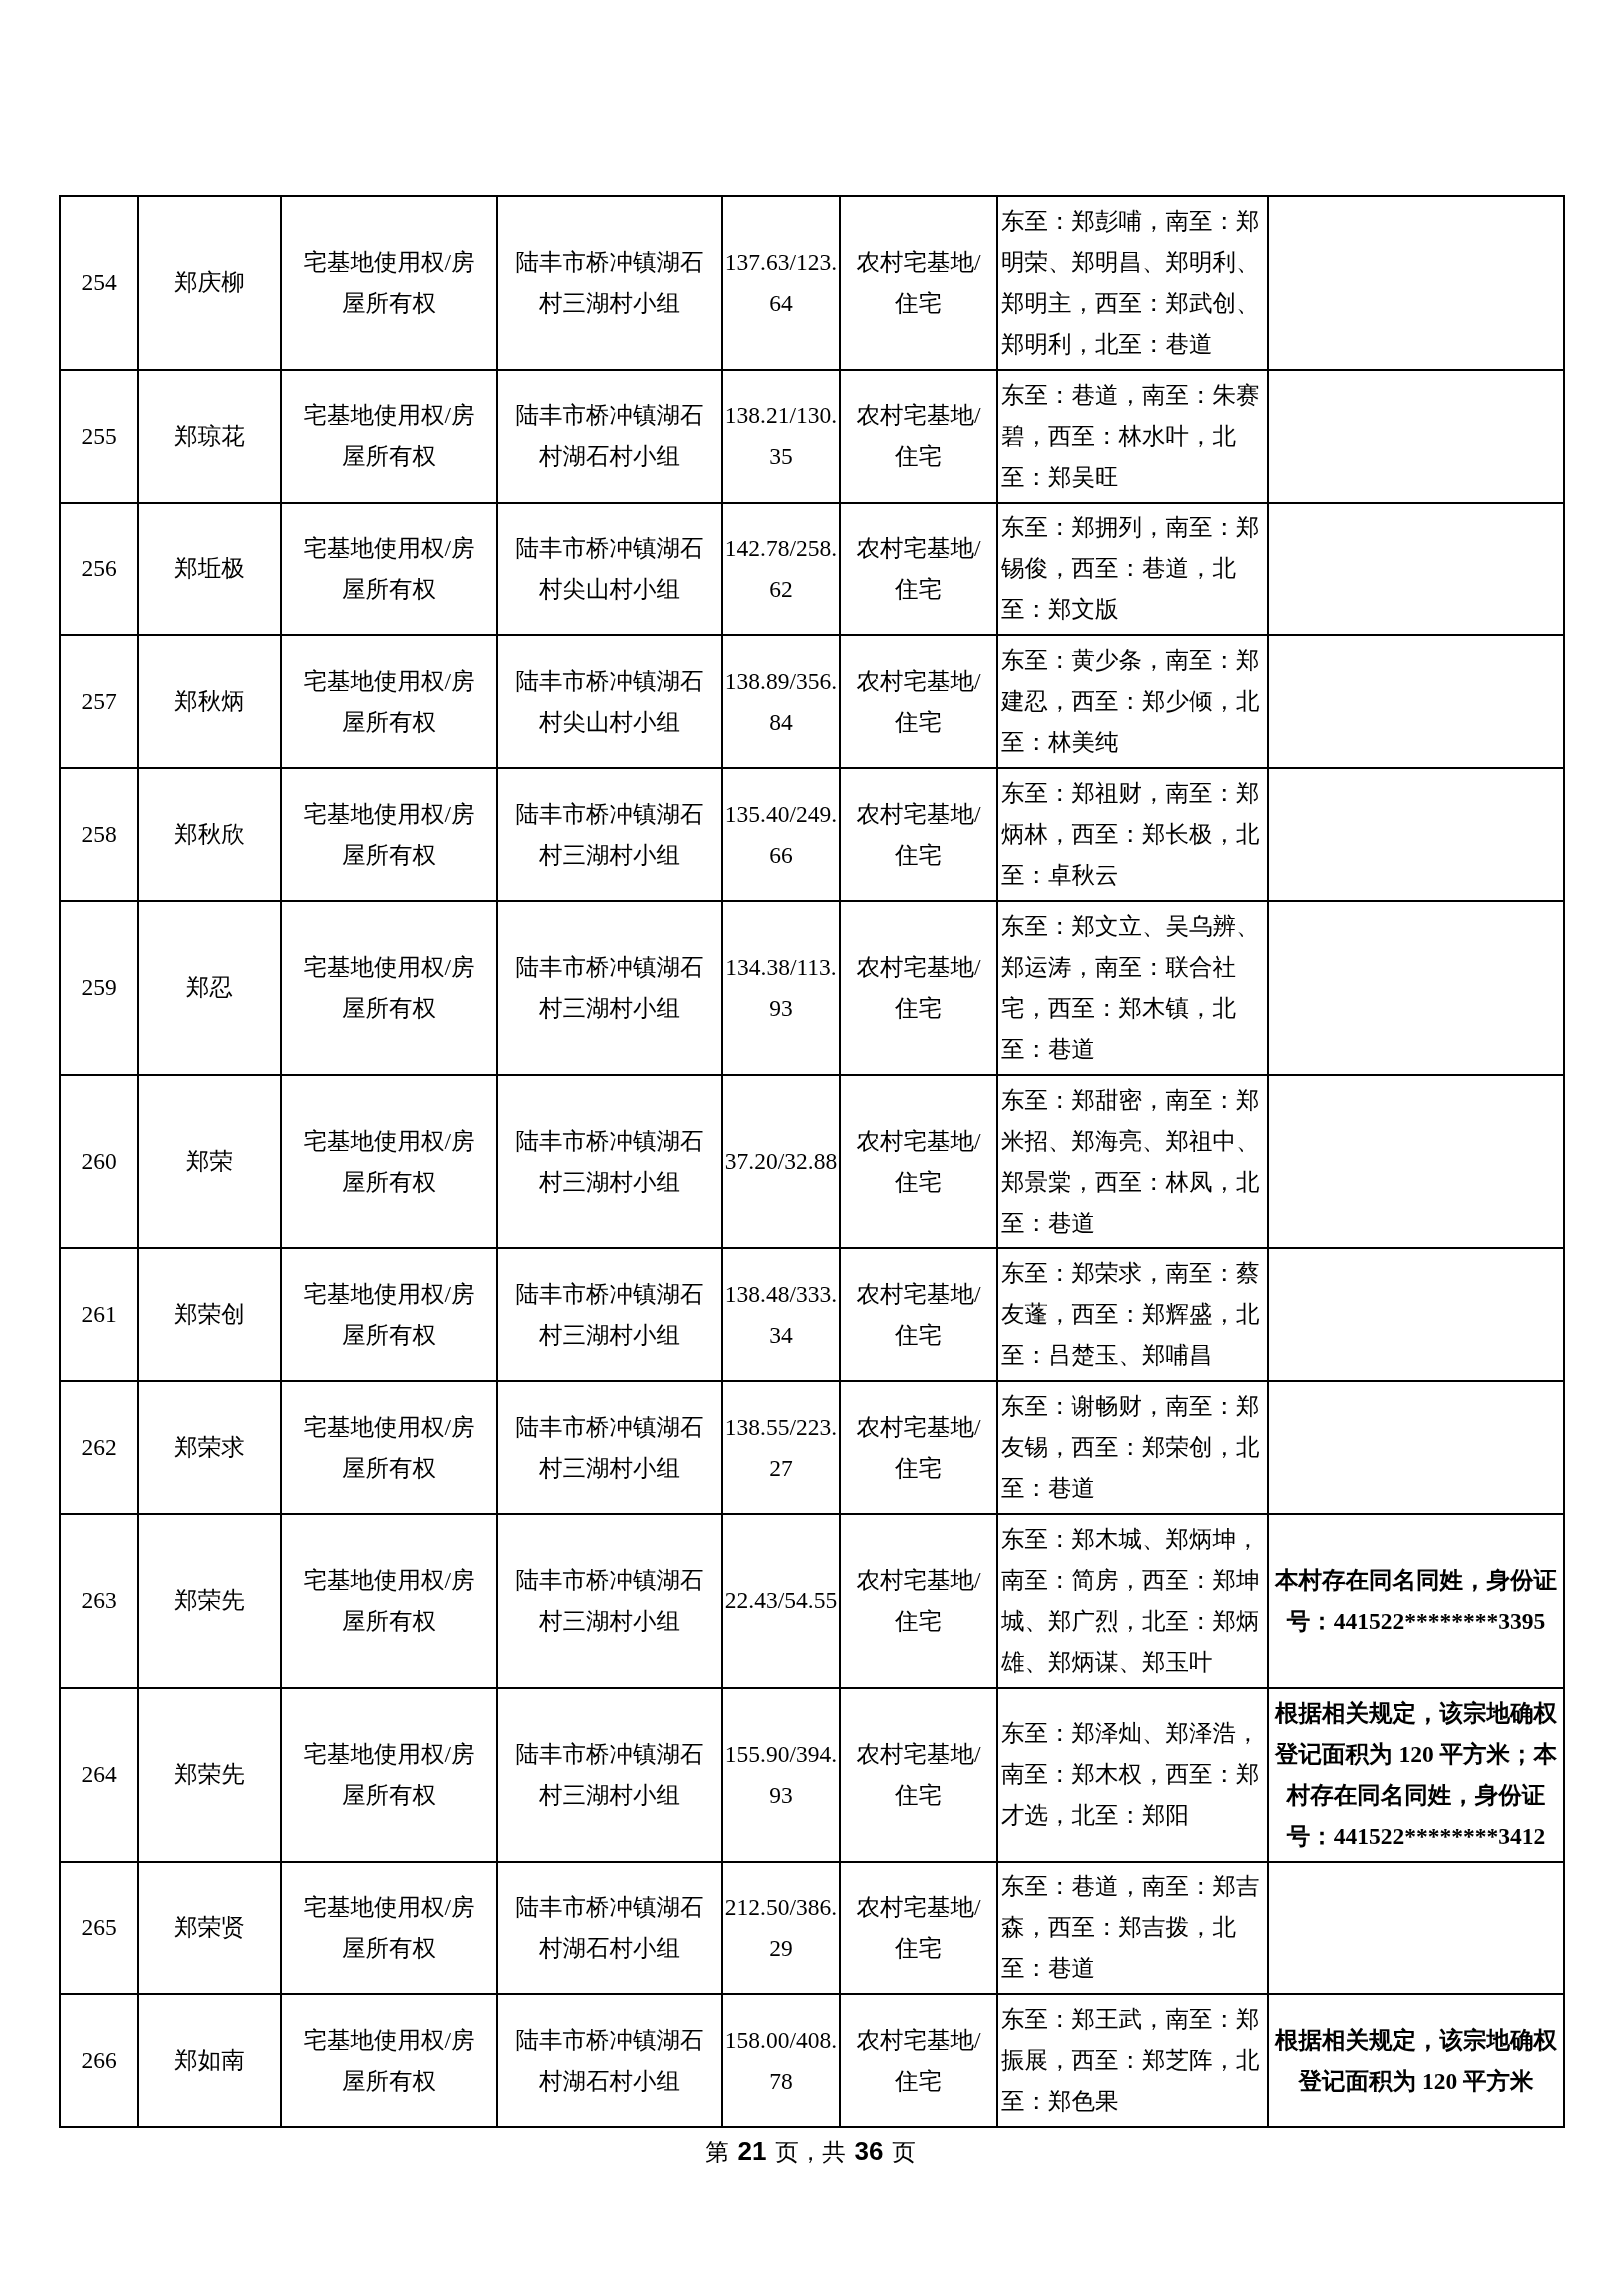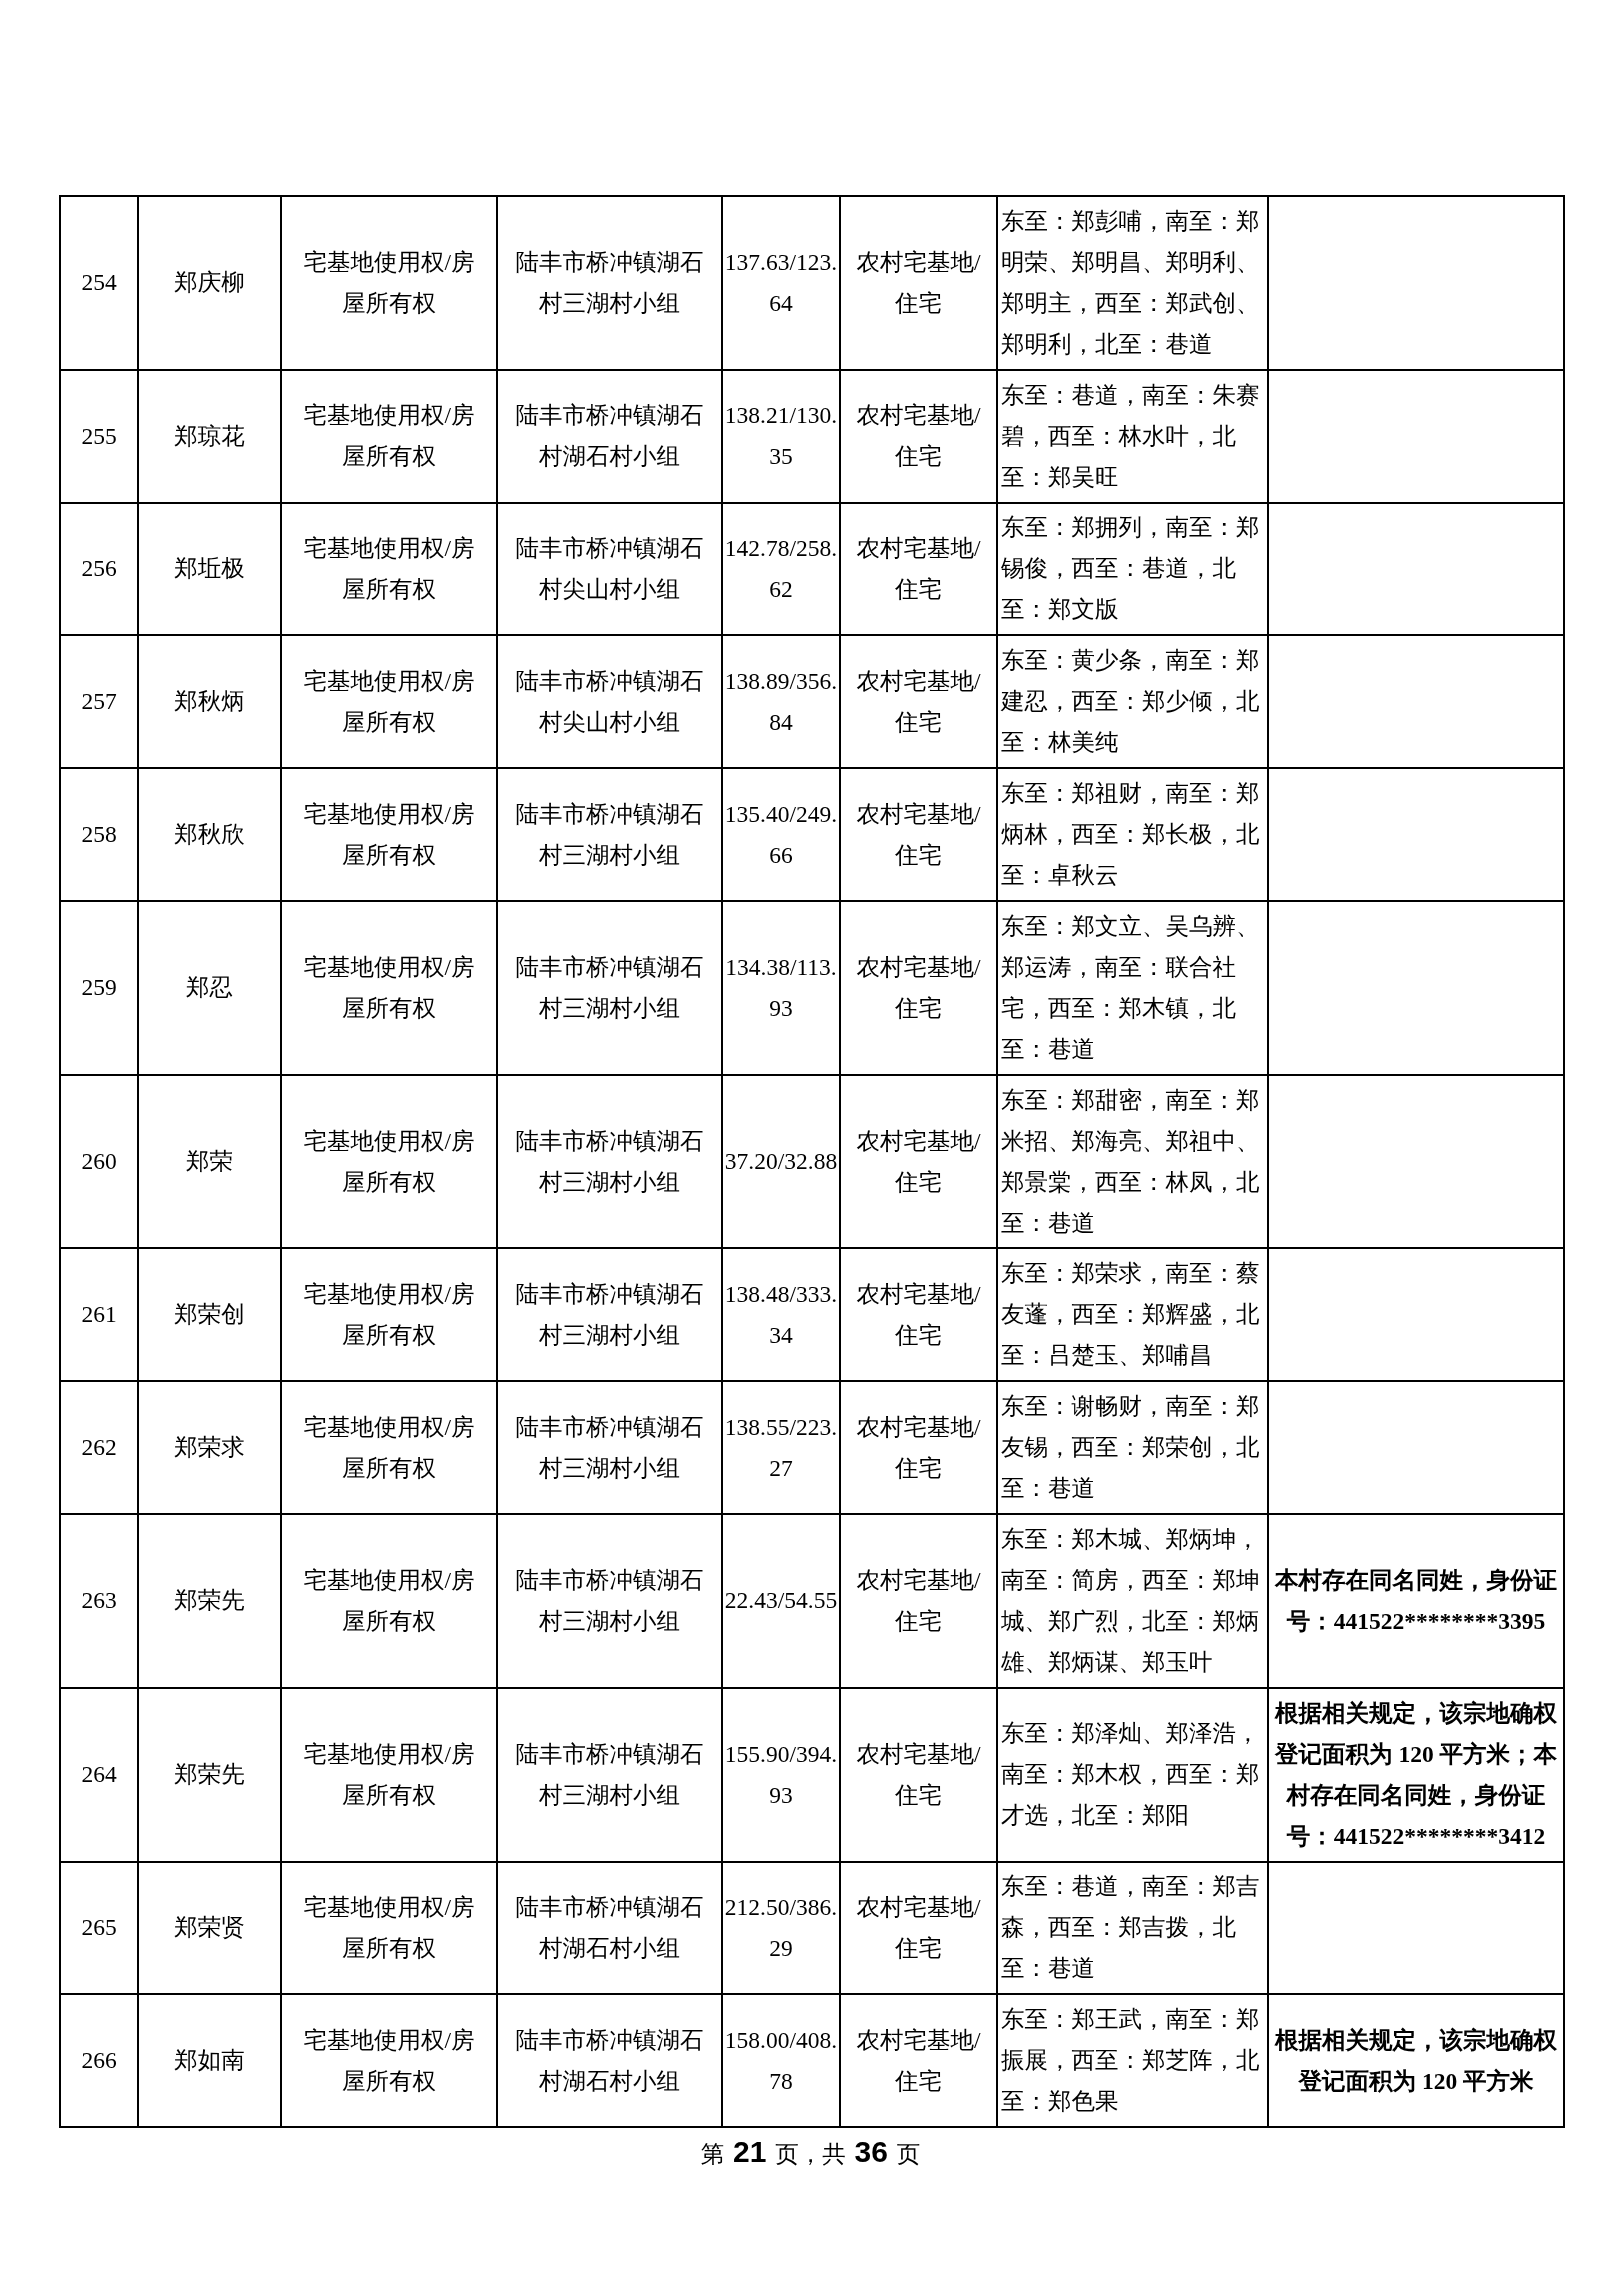--- a/index.html
+++ b/index.html
@@ -25,21 +25,21 @@
   td.c-area{padding:15px 1px;}
   td.c-use{padding:3.9px 5.9px;}
   td.c-bound{text-align:left;padding:3.9px 2.9px;}
   td.c-remark{padding:3.9px 4.9px;font-weight:bold;}
   .footer{
     position:absolute;left:0;top:2135px;width:100%;
     text-align:center;font-size:23.5px;line-height:33px;
   }
   .footer .pagenum{
     font-family:"Liberation Sans","DejaVu Sans",sans-serif;
-    font-weight:600;font-size:30px;
+    font-weight:600;font-size:26px;
     margin:0 8.8px;
   }
 </style>
 </head>
 <body>
 
 <table class="reg">
   <colgroup>
     <col style="width:78px">
       <col style="width:143px">

